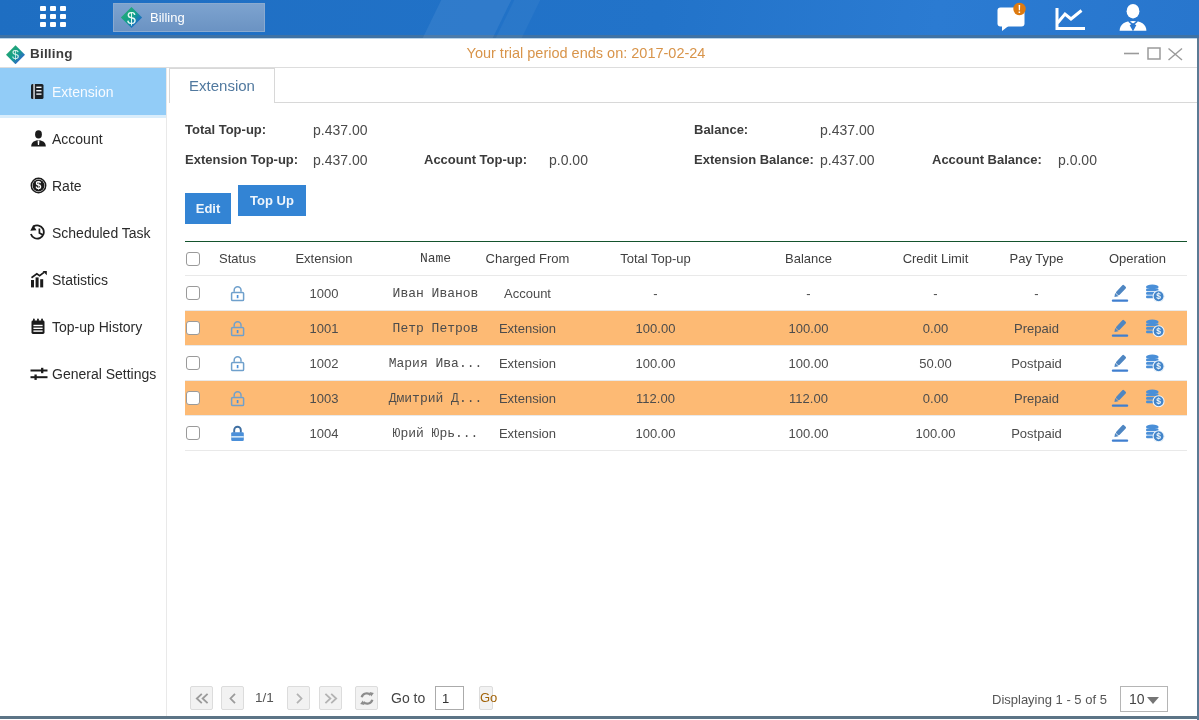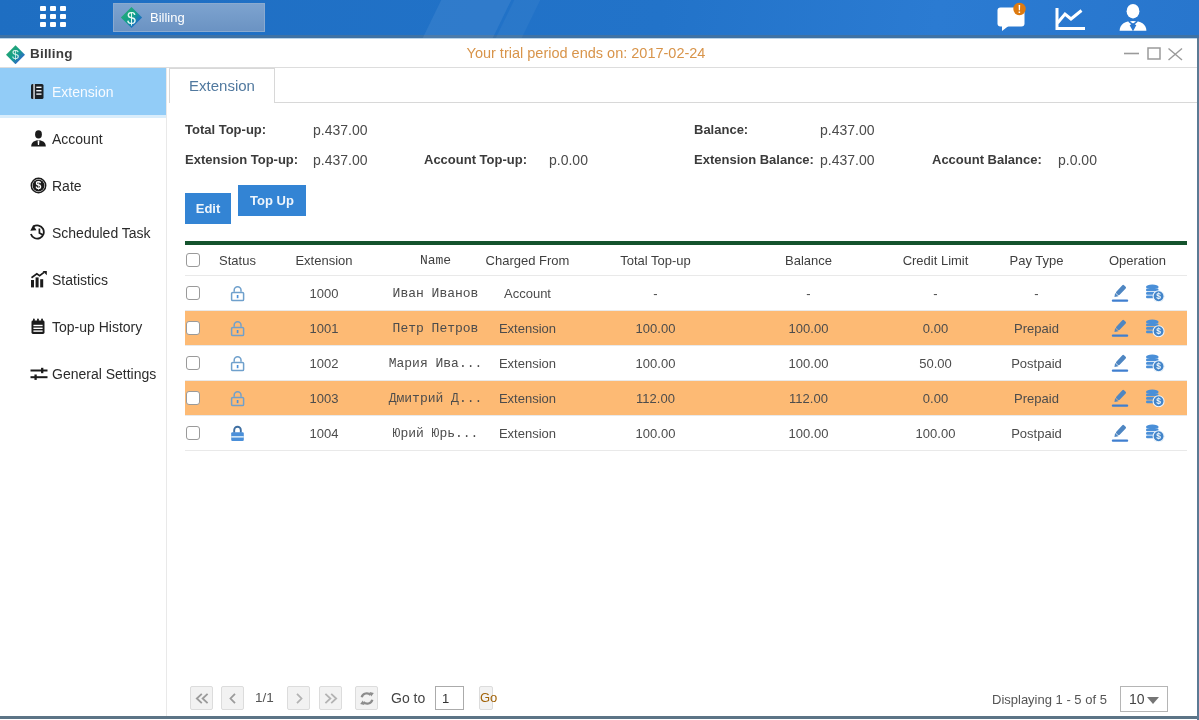--- a/index.html
+++ b/index.html
@@ -42,21 +42,21 @@
   font-size:15px; color:#51799f; text-align:center; line-height:33px; }
 
 .lbl { position:absolute; font-size:13px; font-weight:bold; color:#3b3b3b; }
 .val { position:absolute; font-size:14px; color:#4a4a4a; }
 
 .bluebtn { position:absolute; background:#3384d4; color:#eef5fc; text-align:center;
   font-size:13px; font-weight:bold; border-radius:0; line-height:31px; height:31px; }
 
 #tbl { position:absolute; left:17px; top:173px; width:1002px; }
 .trow { position:relative; border-bottom:1px solid #e9e9e9; }
-.hrow { height:35px; border-top:4px solid #14532d; }
+.hrow { height:35px; border-top:1px solid #14532d; }
 .drow { height:35px; }
 .gray { background:#fdba74; }
 .cell { position:absolute; top:0; height:100%; display:flex; align-items:center;
   justify-content:center; font-size:13px; color:#4c4c4c; }
 .hcell { font-size:13px; color:#3f3f3f; }
 .cbx { position:absolute; left:1px; top:50%; margin-top:-7px; width:14px; height:14px;
   border:1px solid #9a9a9a; border-radius:3px; background:#fff; }
 .c1 { left:20px; width:65px; }
 .c2 { left:85px; width:108px; }
 .c3 { left:202px; width:97px;font-family:Liberation Mono, monospace; }

